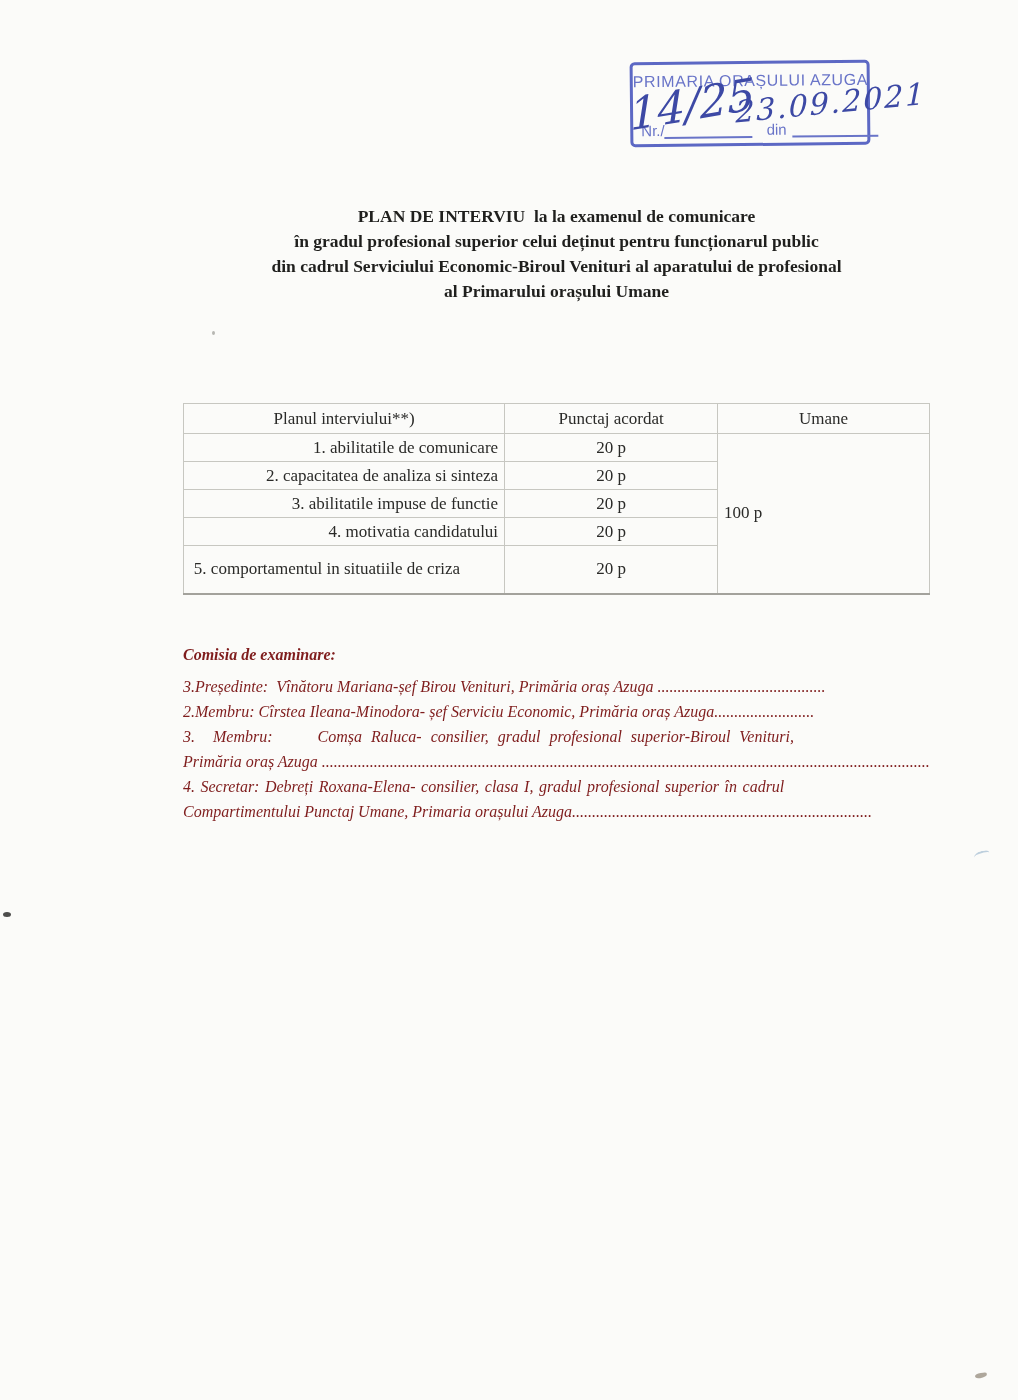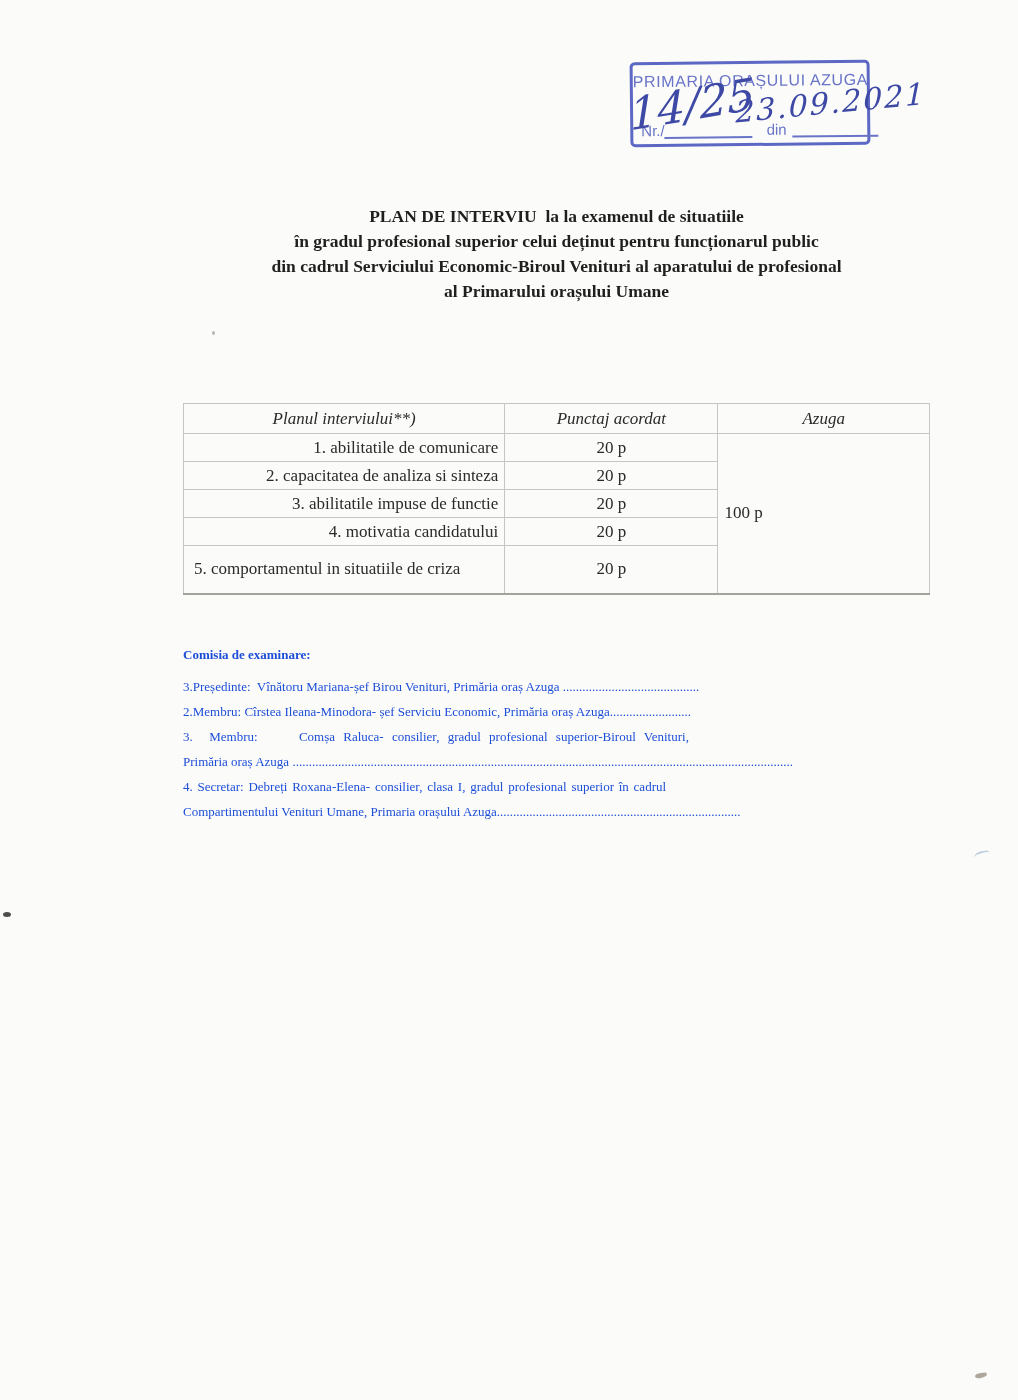--- a/index.html
+++ b/index.html
@@ -88,36 +88,36 @@
     position: absolute; left: 183px; top: 403px; width: 747px;
     border-collapse: collapse;
     font-size: 17px; color: #2a2a28;
     border: 1px solid #b6b6b0;
     border-bottom: 2px solid #a3a29c;
   }
   .plan-table th, .plan-table td {
     border: 1px solid #c7c7c1;
     font-weight: normal; padding: 2px 6px;
   }
-  .plan-table thead tr { height: 30px; font-style: italic; }
+  .plan-table thead tr { height: 30px; }
   .plan-table tbody tr { height: 28px; }
   .plan-table tbody tr.r5 { height: 48px; }
   .col-plan   { width: 322px; }
   .col-points { width: 213px; }
   .col-total  { width: 212px; }
   .plan-table th { text-align: center; }
   .cell-criterion { text-align: right; vertical-align: middle; }
   .r5 .cell-criterion { padding-right: 44px; line-height: 22px; }
   .cell-points { text-align: center; vertical-align: middle; }
   .cell-total  { text-align: left; vertical-align: middle; }
 
   
   .commission {
     position: absolute; left: 183px; top: 642px; width: 747px;
-    font-size: 13px; line-height: 25px; color: #1d4ed8;
+    font-size: 16px; line-height: 25px; color: #7f1d1d; font-style: italic;
   }
   .commission-heading { font-weight: bold; margin-bottom: 7px; white-space: pre; }
   .c-line { white-space: pre; overflow: hidden; }
   .stretch-wide  { word-spacing: 5px; }
   .stretch-slight{ word-spacing: 1.5px; }
 </style>
 </head>
 <body>
 
 <div class="page">
@@ -129,32 +129,32 @@
   <div class="speck-corner"></div>
 
   <div class="stamp">
     <div class="stamp-org">PRIMARIA ORAȘULUI AZUGA</div>
     <div class="stamp-fields"><span>Nr./</span><span class="stamp-blank blank-nr"></span><span>din</span><span class="stamp-blank blank-din"></span></div>
     <div class="handwriting hw-number">14/25</div>
     <div class="handwriting hw-date">23.09.2021</div>
   </div>
 
   <div class="title-block">
-    <div class="title-line">PLAN DE INTERVIU  la la examenul de situatiile</div>
+    <div class="title-line">PLAN DE INTERVIU  la la examenul de comunicare</div>
     <div class="title-line">în gradul profesional superior celui deținut pentru funcționarul public</div>
     <div class="title-line">din cadrul Serviciului Economic-Biroul Venituri al aparatului de profesional</div>
     <div class="title-line">al Primarului orașului Umane</div>
   </div>
 
   <table class="plan-table">
     <thead>
       <tr>
         <th class="col-plan">Planul interviului**)</th>
         <th class="col-points">Punctaj acordat</th>
-        <th class="col-total">Azuga</th>
+        <th class="col-total">Umane</th>
       </tr>
     </thead>
     <tbody>
       <tr>
         <td class="cell-criterion">1. abilitatile de comunicare</td>
         <td class="cell-points">20 p</td>
         <td class="cell-total" rowspan="5">100 p</td>
       </tr>
       <tr>
         <td class="cell-criterion">2. capacitatea de analiza si sinteza</td>
@@ -175,16 +175,16 @@
     </tbody>
   </table>
 
   <div class="commission">
     <div class="commission-heading">Comisia de examinare:</div>
     <div class="c-line">3.Președinte:  Vînătoru Mariana-șef Birou Venituri, Primăria oraș Azuga ..........................................</div>
     <div class="c-line">2.Membru: Cîrstea Ileana-Minodora- șef Serviciu Economic, Primăria oraș Azuga.........................</div>
     <div class="c-line stretch-wide">3.  Membru:     Comșa Raluca- consilier, gradul profesional superior-Biroul Venituri,</div>
     <div class="c-line">Primăria oraș Azuga ..........................................................................................................................................................</div>
     <div class="c-line stretch-slight">4. Secretar: Debreți Roxana-Elena- consilier, clasa I, gradul profesional superior în cadrul</div>
-    <div class="c-line">Compartimentului Venituri Umane, Primaria orașului Azuga...........................................................................</div>
+    <div class="c-line">Compartimentului Punctaj Umane, Primaria orașului Azuga...........................................................................</div>
   </div>
 
 </div>
 
 </body></html>

